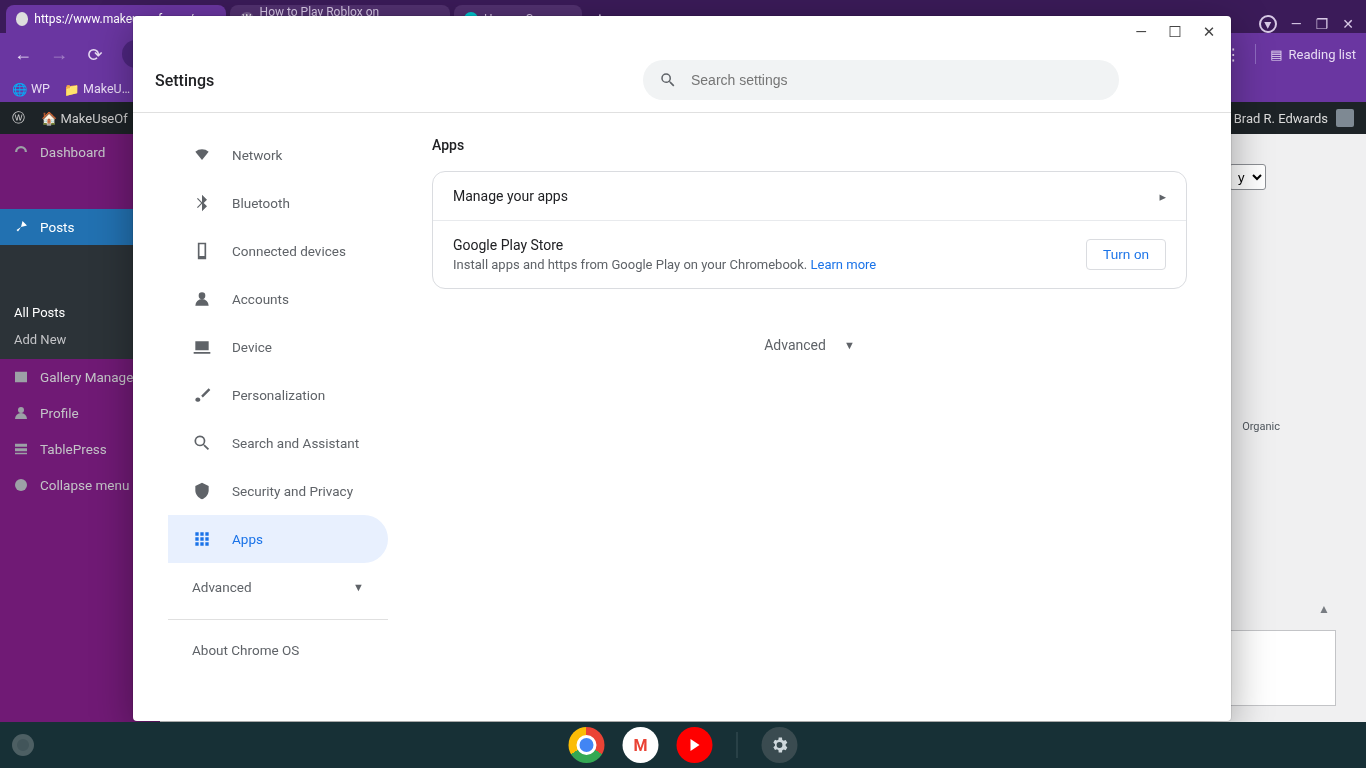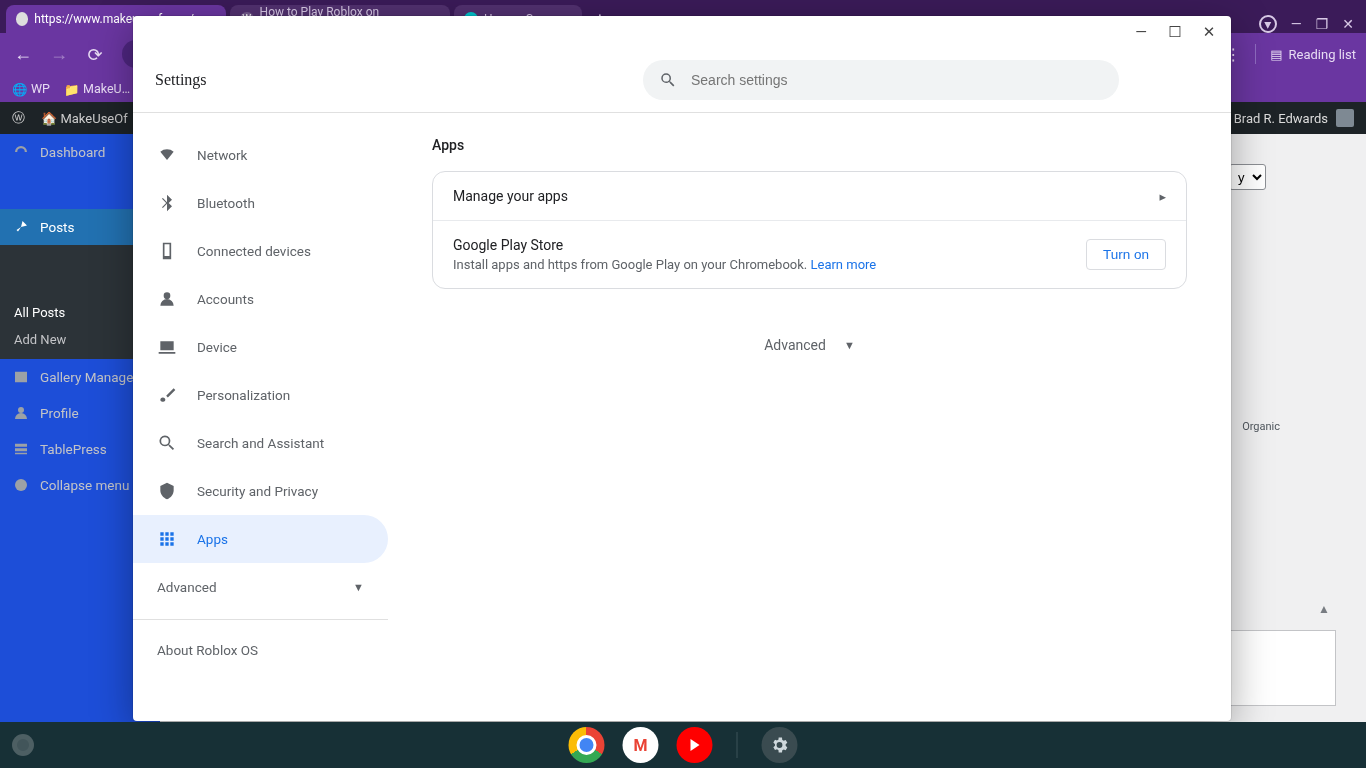--- a/index.html
+++ b/index.html
@@ -26,48 +26,48 @@
   .addrbar-right { margin-left:auto; display:flex; align-items:center; gap:14px; color:#e7dbf3;}
   .addrbar-right .rl { font-size:13px; display:flex; align-items:center; gap:6px;}
 
   .bookbar { height:27px; background:#6a36a1; display:flex; align-items:center; padding:0 12px; gap:14px; color:#e7dbf3; font-size:12.5px;}
   .bookbar .bm { display:flex; align-items:center; gap:5px; cursor:pointer;}
   .bookbar .bm .ico{width:14px;height:14px;display:inline-block;}
 
   
   .wp-bar { position:absolute; top:102px; left:0; right:0; height:32px; background:#1d2327; color:#ccc; display:flex; align-items:center; padding:0 12px; font-size:13px; gap:16px;}
   .wp-bar .right { margin-left:auto; display:flex; align-items:center; gap:8px; color:#ddd;}
-  .wp-side { position:absolute; top:134px; left:0; width:160px; bottom:46px; background:#1d4ed8; color:#c3c4c7; font-size:13.5px;}
+  .wp-side { position:absolute; top:134px; left:0; width:160px; bottom:46px; background:#701a75; color:#c3c4c7; font-size:13.5px;}
   .wp-side .it { display:flex; align-items:center; gap:10px; padding:9px 12px; cursor:pointer;}
   .wp-side .it svg{width:18px;height:18px;fill:#9ca1a6;}
   .wp-side .it.active { background:#2271b1; color:#fff;margin-top:39px;}
   .wp-side .it.active svg{fill:#fff;}
   .wp-side .sub { background:#2c3338; padding:6px 0;}
   .wp-side .sub div{ padding:6px 12px 6px 14px; font-size:13px; cursor:pointer;}
   .wp-side .sub .sel{ color:#fff; font-weight:400;margin-top:48px;}
   .wp-body { position:absolute; top:134px; left:160px; right:0; bottom:46px; background:#f0f0f1;}
   .wp-body .drop{position:absolute; right:86px; top:30px;}
   .wp-body .org{position:absolute; right:86px; top:286px; color:#50575e; font-size:11px;}
   .wp-body .arrowup{position:absolute; right:36px; top:468px; color:#787c82; font-size:12px;}
   .wp-body .box{position:absolute; right:30px; top:496px; width:280px; height:76px; border:1px solid #c3c4c7; background:#fff;}
 
   
   .settings-win { position:absolute; top:16px; left:133px; width:1098px; height:705px; background:#fff;
                   border-radius:4px; box-shadow:0 10px 40px rgba(0,0,0,.35),0 0 0 1px rgba(0,0,0,.08); overflow:hidden; }
   .swin-head { height:32px; display:flex; align-items:center; justify-content:flex-end; gap:14px; padding:0 12px; color:#444;}
   .swin-head span{ width:20px; height:20px; display:flex; align-items:center; justify-content:center; cursor:pointer; font-size:15px;}
   .swin-top { height:64px; display:flex; align-items:center; padding:0 22px; }
-  .swin-top h1 { font-size:16px; font-weight:500; color:#202124;font-family:Liberation Serif, serif;}
+  .swin-top h1 { font-size:16px; font-weight:500; color:#202124;}
   .swin-top .search { margin-left:auto; margin-right:90px; width:476px; height:40px; background:#f1f3f4; border-radius:20px;
                       display:flex; align-items:center; padding:0 16px; gap:14px; color:#5f6368;}
   .swin-top .search input{ border:none; outline:none; background:transparent; font-size:14px; flex:1; color:#b91c1c;}
   .swin-divider{ height:1px; background:#e0e0e0;}
 
   .swin-body { position:absolute; top:97px; left:0; right:0; bottom:0; display:flex;}
-  .snav { width:255px; padding-top:18px;}
+  .snav { width:255px; padding-top:18px;padding-left:35px;}
   .snav .row { display:flex; align-items:center; gap:20px; height:48px; padding:0 24px; color:#5f6368; font-size:13.5px; cursor:pointer; border-radius:0 24px 24px 0;}
   .snav .row svg{width:20px;height:20px;fill:#5f6368;}
   .snav .row.sel{ background:#e8f0fe; color:#1a73e8;}
   .snav .row.sel svg{ fill:#1a73e8;}
   .snav .adv { display:flex; align-items:center; justify-content:space-between; padding:0 24px; height:48px; color:#5f6368; font-size:13.5px; cursor:pointer;}
   .snav .adv .tri{ font-size:11px; color:#5f6368;}
   .snav hr { border:none; border-top:1px solid #e0e0e0; margin:8px 0;}
   .snav .about{ padding:14px 24px; color:#5f6368; font-size:13.5px; cursor:pointer;}
 
   .scontent { flex:1; padding:24px 44px 0 44px;}
@@ -294,21 +294,21 @@
         <svg viewBox="0 0 24 24">
             <path d="M4 4h4v4H4zm6 0h4v4h-4zm6 0h4v4h-4zM4 10h4v4H4zm6 0h4v4h-4zm6 0h4v4h-4zM4 16h4v4H4zm6 0h4v4h-4zm6 0h4v4h-4z"></path>
           </svg>
         <span>Apps</span>
       </div>
       <div class="adv">
         <span>Advanced</span>
         <span class="tri">▼</span>
       </div>
       <hr>
-      <div class="about">About Roblox OS</div>
+      <div class="about">About Chrome OS</div>
     </div>
 
     <div class="scontent">
       <h2>Apps</h2>
       <div class="card">
         <div class="crow">
           <div class="ttl">Manage your apps</div>
           <div class="chev">▸</div>
         </div>
         <div class="crow">

